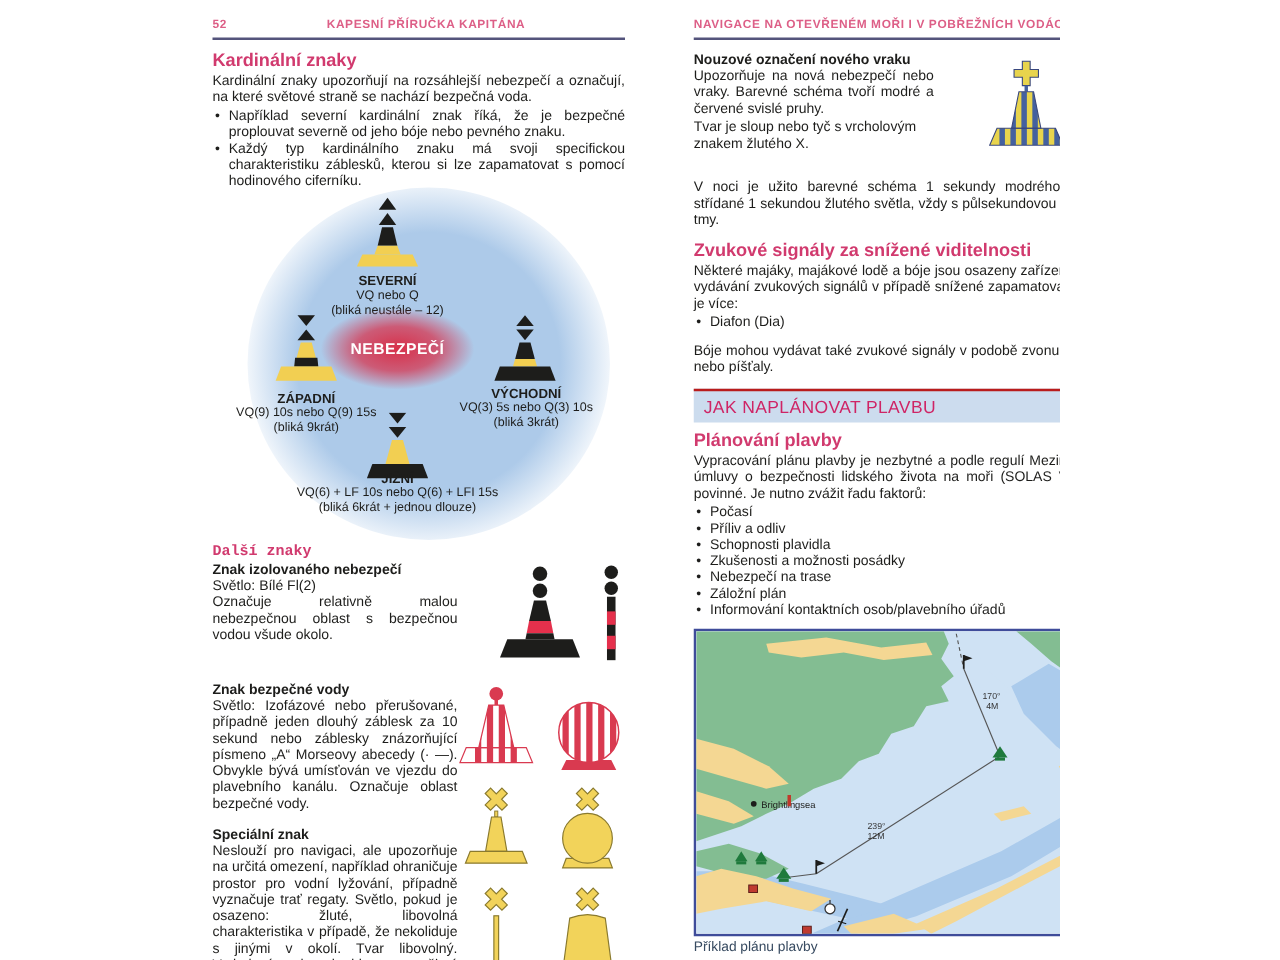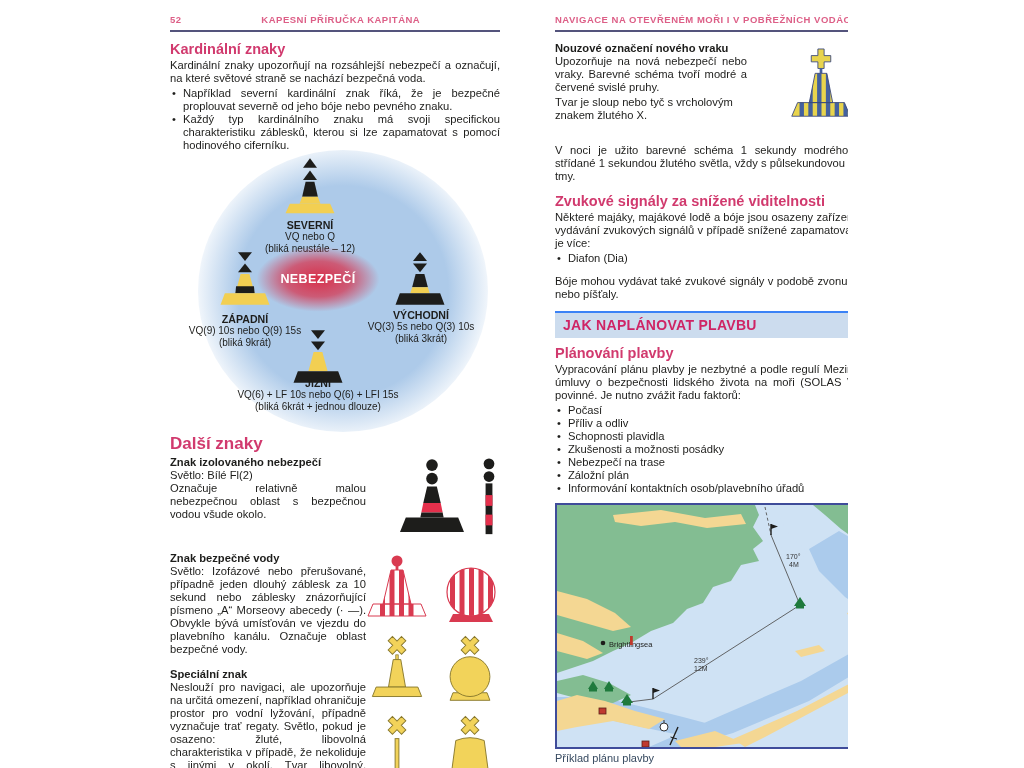--- a/index.html
+++ b/index.html
@@ -10,21 +10,21 @@
   .col-right { left:555px; }
 
   .hdr { display:flex; align-items:baseline; font-size:9.5px; font-weight:bold;
          letter-spacing:0.5px; color:#dd5f87; border-bottom:2px solid #54547c; padding-bottom:5px; }
   .hdr .pgnum { flex:0 0 auto; }
   .hdr .ttl  { flex:1 1 auto; text-align:center; }
   .col-right .hdr .ttl { text-align:left; }
   .col-right .hdr .pgnum { margin-left:10px; }
 
   h2.pink { color:#d13a6e; font-size:14.5px; margin:9px 0 2px 0; }
-  h3.pinksub { color:#d13a6e; font-size:17px; margin:8px 0 2px 0; }
+  h3.pinksub { color:#d13a6e; font-size:12px; margin:8px 0 2px 0;font-family:Liberation Mono, monospace; }
   p.body, li.body { font-size:11.2px; line-height:13px; text-align:justify; margin:0 0 2px 0; }
   ul.dots { list-style:none; margin:0; padding:0; }
   ul.dots li { position:relative; padding-left:13px; font-size:11.2px; line-height:13px; text-align:justify; }
   ul.dots li::before { content:"•"; position:absolute; left:2px; top:0; }
 
   
   .diagram { position:relative; height:272px; margin-top:2px; }
   .diagram-bg { position:absolute; left:28px; top:-4px; width:290px; height:282px; border-radius:50%;
     background:radial-gradient(circle, #adcae9 0%, #adcae9 52%, rgba(173,202,233,0) 76%); }
   .buoy { position:absolute; }
@@ -35,22 +35,22 @@
     background:radial-gradient(ellipse at center, #d8304a 0%, rgba(216,48,74,0.72) 38%, rgba(216,48,74,0) 70%);
     color:#ffffff; font-weight:bold; font-size:12.5px; letter-spacing:0.4px; }
 
   .mark-block { position:relative; margin-top:8px; }
   .mark-text { width:196px; }
   .mark-title { font-weight:bold; font-size:11.2px; line-height:13px; }
   .mark-icons { position:absolute; right:0; top:2px; display:flex; gap:14px; align-items:flex-start; }
   .icon-grid { position:absolute; right:2px; top:-34px; display:grid;
     grid-template-columns:auto auto; gap:8px 18px; justify-items:center; align-items:end; }
 
-  .banner { margin-top:10px; border-top:2px solid #3b82f6; background:#ccdcee;
-    color:#cf2465; font-weight:bold; font-size:14px; letter-spacing:0.3px; padding:4px 16px 5px 8px; }
+  .banner { margin-top:10px; border-top:2px solid #b91c1c; background:#ccdcee;
+    color:#cf2465; font-weight:normal; font-size:14px; letter-spacing:0.3px; padding:4px 16px 5px 8px; }
 
   .mapbox { margin-top:8px; width:322px; height:242px; border:2px solid #3f4c9a; }
   .map-caption { margin-top:3px; font-size:11px; color:#374a60; }
 </style>
 </head>
 <body>
 
 <div class="page">
 
   <div class="col col-left">

